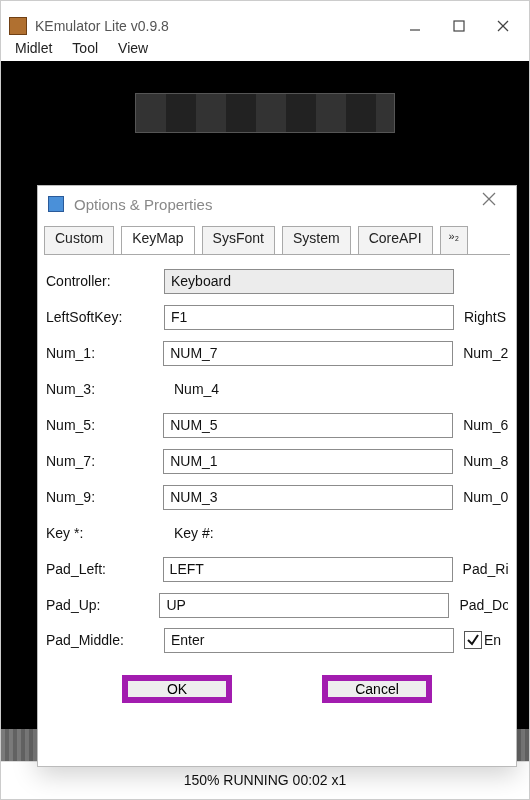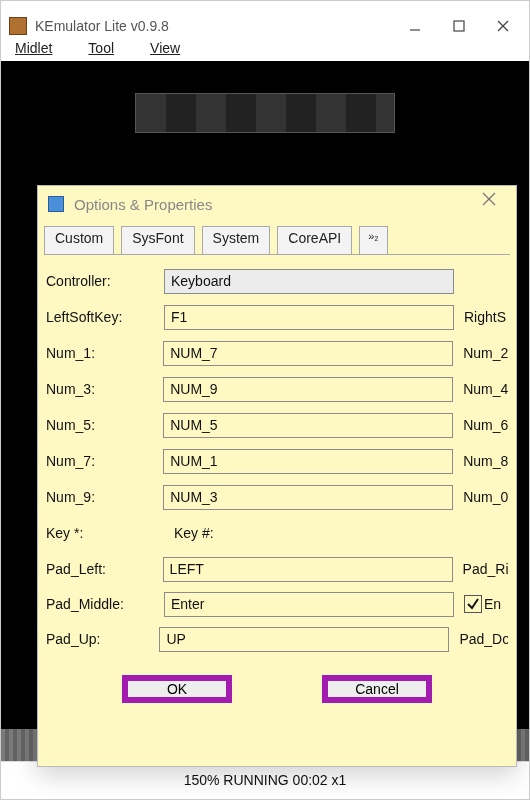--- a/index.html
+++ b/index.html
@@ -6,33 +6,33 @@
   body { width: 530px; height: 800px; background: #fff; overflow: hidden; border: 1px solid #ccc;}
 
   
   .titlebar { height: 34px; display:flex; align-items:center; padding: 16px 4px 0 8px; }
   .titlebar .app-icon { width:18px; height:18px; background:#b07030; margin-right:8px; border:1px solid #704014;}
   .titlebar .title { flex:1; color:#555; font-size:14px;}
   .titlebar .winbtn { width:44px; height:34px; display:flex; align-items:center; justify-content:center; color:#444;}
   .titlebar .winbtn svg { width:12px; height:12px; stroke:#444; stroke-width:1.2; fill:none;}
 
   
-  .menubar { height:26px; display:flex; align-items:center; gap:20px; padding:0 6px; color:#222;text-decoration:underline;}
+  .menubar { height:26px; display:flex; align-items:center; gap:4px; padding:0 6px; color:#222;}
   .menubar span { padding:2px 8px; }
 
   
   .emuwrap { position:relative; width:100%; height:700px; background:#000; }
   .gamebg { position:absolute; left:50%; top:32px; transform:translateX(-50%); width:260px; height:40px; background:repeating-linear-gradient(90deg,#333 0 30px,#222 30px 60px); border:1px solid #555;}
   .stone { position:absolute; left:0; right:0; bottom:0; height:32px; background:linear-gradient(#777,#666); background-image:repeating-linear-gradient(90deg,#7a7a7a 0 4px,#636363 4px 8px);}
 
   
   .statusbar { height:36px; display:flex; align-items:center; justify-content:center; color:#111; border-top:1px solid #ddd;}
 
   
-  .dialog { position:absolute; left:36px; top:124px; width:480px; height:582px; background:#fef9c3; border:1px solid #bbb; box-shadow:0 8px 24px rgba(0,0,0,0.18); overflow:hidden;}
+  .dialog { position:absolute; left:36px; top:124px; width:480px; height:582px; background:#ffffff; border:1px solid #bbb; box-shadow:0 8px 24px rgba(0,0,0,0.18); overflow:hidden;}
   .dlg-title { height:36px; display:flex; align-items:center; padding:0 10px; color:#777;}
   .dlg-title .dlg-icon{ width:16px;height:16px;background:#4a90d9;border:1px solid #2a5a99;margin-right:10px;}
   .dlg-title .dlg-text{ flex:1; font-size:15px; color:#888;}
   .dlg-close{ width:24px;height:24px; color:#888;}
   .dlg-close svg{width:14px;height:14px;stroke:#777;stroke-width:1.2;fill:none;}
 
   .tabs { display:flex; height:28px; margin:4px 6px 0 6px;gap:8px; }
   .tab { border:1px solid #a9a9a9; border-bottom:none; padding:3px 10px; margin-right:-1px; background:#f3f3f3; color:#222; position:relative;}
   .tab.active { background:#fff; z-index:2;}
   .tab.more { padding:3px 8px; font-size:11px;}
@@ -93,20 +93,21 @@
       <div class="dlg-close">
         <svg viewBox="0 0 14 14">
             <line x1="1" y1="1" x2="13" y2="13"></line>
             <line x1="13" y1="1" x2="1" y2="13"></line>
           </svg>
       </div>
     </div>
 
     <div class="tabs">
       <div class="tab">Custom</div>
+      <div class="tab active">KeyMap</div>
       <div class="tab">SysFont</div>
       <div class="tab">System</div>
       <div class="tab">CoreAPI</div>
       <div class="tab more">»₂</div>
     </div>
     <div class="tabline"></div>
 
     <div class="form">
 
       <div class="row controller">
@@ -121,21 +122,20 @@
       </div>
 
       <div class="row">
         <div class="lbl">Num_1:</div>
         <div class="val">NUM_7</div>
         <div class="right">Num_2</div>
       </div>
 
       <div class="row">
         <div class="lbl">Num_3:</div>
-        <div class="val">NUM_9</div>
         <div class="right">Num_4</div>
       </div>
 
       <div class="row">
         <div class="lbl">Num_5:</div>
         <div class="val">NUM_5</div>
         <div class="right">Num_6</div>
       </div>
 
       <div class="row">
@@ -154,37 +154,37 @@
         <div class="lbl">Key *:</div>
         <div class="right">Key #:</div>
       </div>
 
       <div class="row">
         <div class="lbl">Pad_Left:</div>
         <div class="val">LEFT</div>
         <div class="right">Pad_Ri</div>
       </div>
 
+      <div class="row">
+        <div class="lbl">Pad_Up:</div>
+        <div class="val">UP</div>
+        <div class="right">Pad_Do</div>
+      </div>
+
       <div class="row check">
         <div class="lbl">Pad_Middle:</div>
         <div class="val">Enter</div>
         <div class="right" style="display:flex;align-items:center;">
           <div class="chkbox">
             <svg viewBox="0 0 12 12">
                 <polyline points="1,6 5,10 11,1"></polyline>
               </svg>
           </div>
           <span>En</span>
         </div>
-      </div>
-
-      <div class="row">
-        <div class="lbl">Pad_Up:</div>
-        <div class="val">UP</div>
-        <div class="right">Pad_Do</div>
       </div>
 
     </div>
 
     <div class="dlg-buttons">
       <div class="btn">OK</div>
       <div class="btn">Cancel</div>
     </div>
 
   </div>

